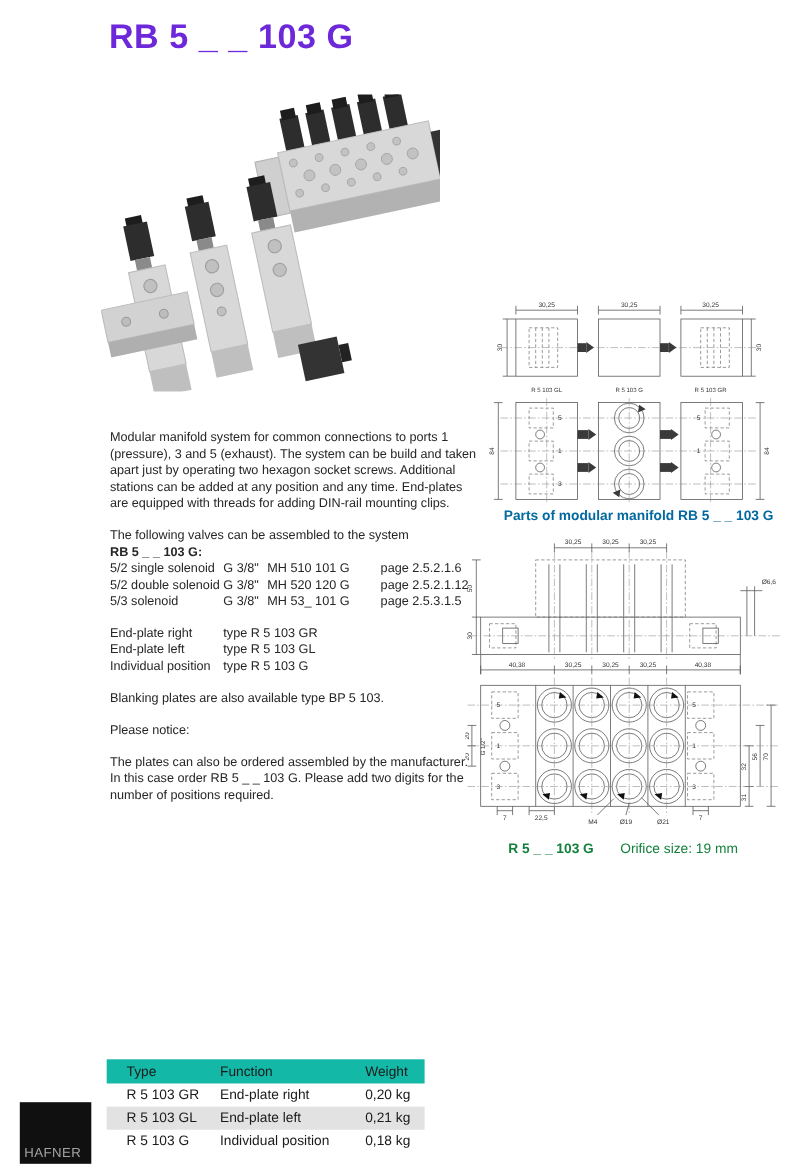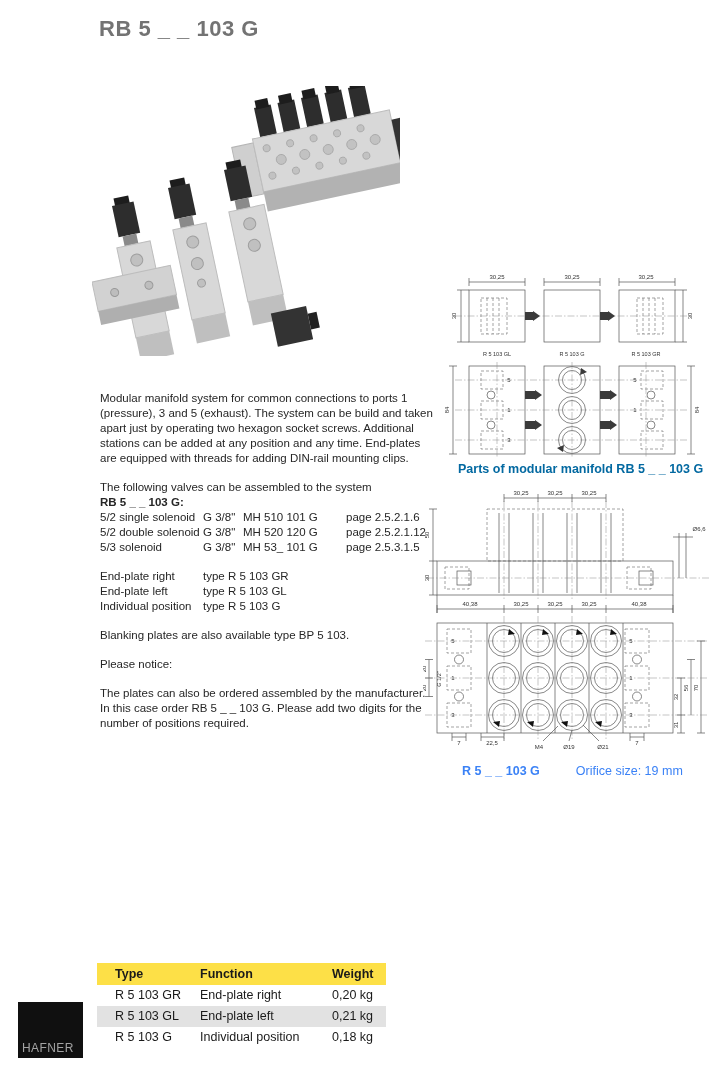--- a/index.html
+++ b/index.html
@@ -1,30 +1,30 @@
 <!DOCTYPE html>
 <html><head>
 <meta charset="utf-8">
 <style>
   html,body{margin:0;padding:0;background:#fff;}
   #page{position:relative;width:721px;height:1067px;background:#fff;overflow:hidden;
         font-family:"Liberation Sans",sans-serif;color:#262626;}
   .abs{position:absolute;}
-  #title{left:99px;top:16px;font-size:22px;font-weight:bold;color:#737373;letter-spacing:.5px;}
+  #title{left:99px;top:16px;font-size:31px;font-weight:bold;color:#6d28d9;letter-spacing:.5px;}
   #textcol{left:100px;top:391px;width:333px;font-size:11.5px;line-height:15px;}
   .gap{height:14px;}
   .vrow{display:grid;grid-template-columns:103px 40px 103px 1fr;}
   .srow{display:grid;grid-template-columns:103px 1fr;}
   .b{font-weight:bold;}
   #fig1cap{left:458px;top:462px;font-size:12.5px;font-weight:bold;color:#0369a1;}
-  #fig2cap{left:462px;top:764px;font-size:12.5px;color:#3b82f6;display:flex;gap:36px;}
+  #fig2cap{left:462px;top:764px;font-size:12.5px;color:#15803d;display:flex;gap:24px;}
   svg text{font-family:"Liberation Sans",sans-serif;fill:#333;}
   #spectable{left:97px;top:963px;width:289px;font-size:12.5px;color:#1a1a1a;}
   .trow{display:grid;grid-template-columns:85px 132px 1fr;padding-left:18px;height:21px;line-height:21px;}
-  .thead{background:#fde047;font-weight:bold;height:22px;line-height:22px;}
+  .thead{background:#14b8a6;font-weight:normal;height:22px;line-height:22px;}
   .talt{background:#e2e2e2;}
   #logo{left:18px;top:1002px;width:65px;height:56px;background:#101010;color:#a3a3a3;
         display:flex;align-items:flex-end;padding:0 0 3px 4px;box-sizing:border-box;
         font-size:12px;letter-spacing:.4px;}
 </style>
 </head>
 <body>
 
 <div id="page">
 

